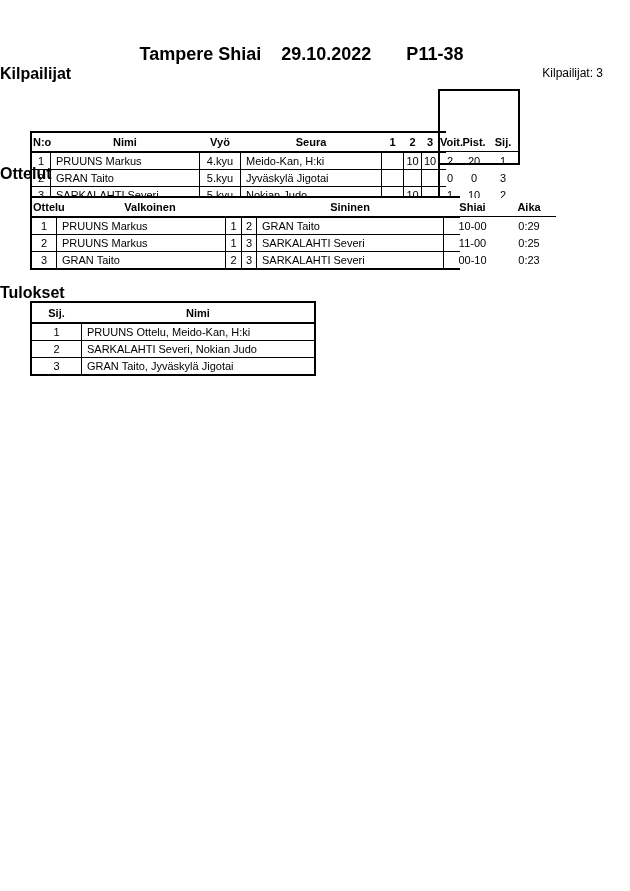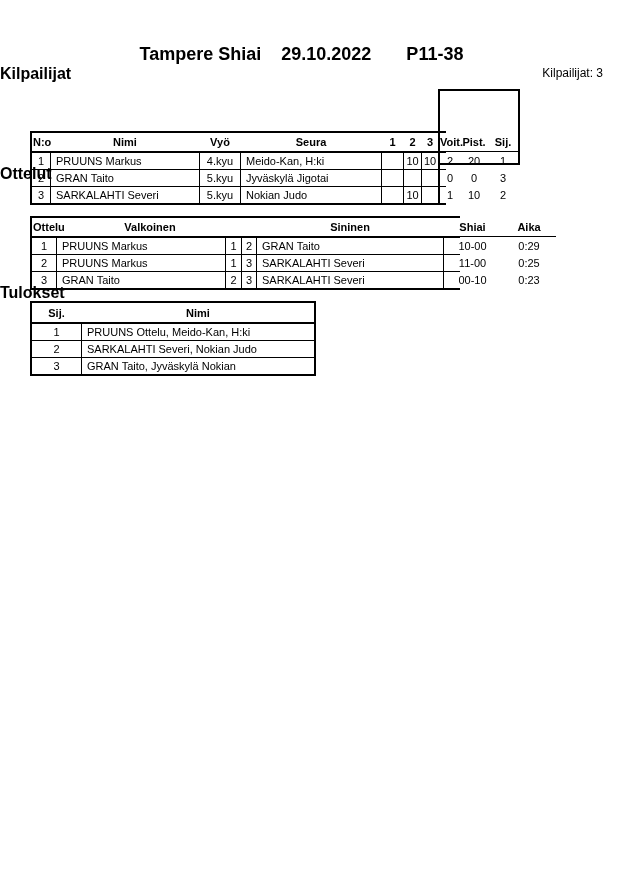--- a/index.html
+++ b/index.html
@@ -81,21 +81,21 @@
     pointer-events: none;
     background: transparent;
   }
   
   #t1 { left: 30px; top: 105px; width: 416px;
         grid-template-columns: 18px 148px 40px 140px 21px 17px 16px 0px 20px 26px 30px;
         grid-template-rows: 19px 16px 16px 16px; margin-top: 26px; }
   
   #t2 { left: 30px; top: 196px; width: 430px;
         grid-template-columns: 24px 168px 15px 14px 186px 57px 54px;
-        grid-template-rows: 19px 16px 16px 16px; margin-top: 20px; }
+        grid-template-rows: 19px 16px 16px 16px; }
   
   #t3 { left: 30px; top: 301px; width: 286px;
         grid-template-columns: 49px 232px;
         grid-template-rows: 20px 16px 16px 16px; }
 </style>
 </head>
 <body>
 
 <div class="page">
 
@@ -203,16 +203,16 @@
       <span style="left:50px; width:232px;">Nimi</span>
     </div>
 
     <div class="cell c">1</div>
     <div class="cell l">PRUUNS Ottelu, Meido-Kan, H:ki</div>
 
     <div class="cell c">2</div>
     <div class="cell l">SARKALAHTI Severi, Nokian Judo</div>
 
     <div class="cell c">3</div>
-    <div class="cell l">GRAN Taito, Jyväskylä Nokian</div>
+    <div class="cell l">GRAN Taito, Jyväskylä Jigotai</div>
   </div>
 
 </div>
 
 </body></html>

